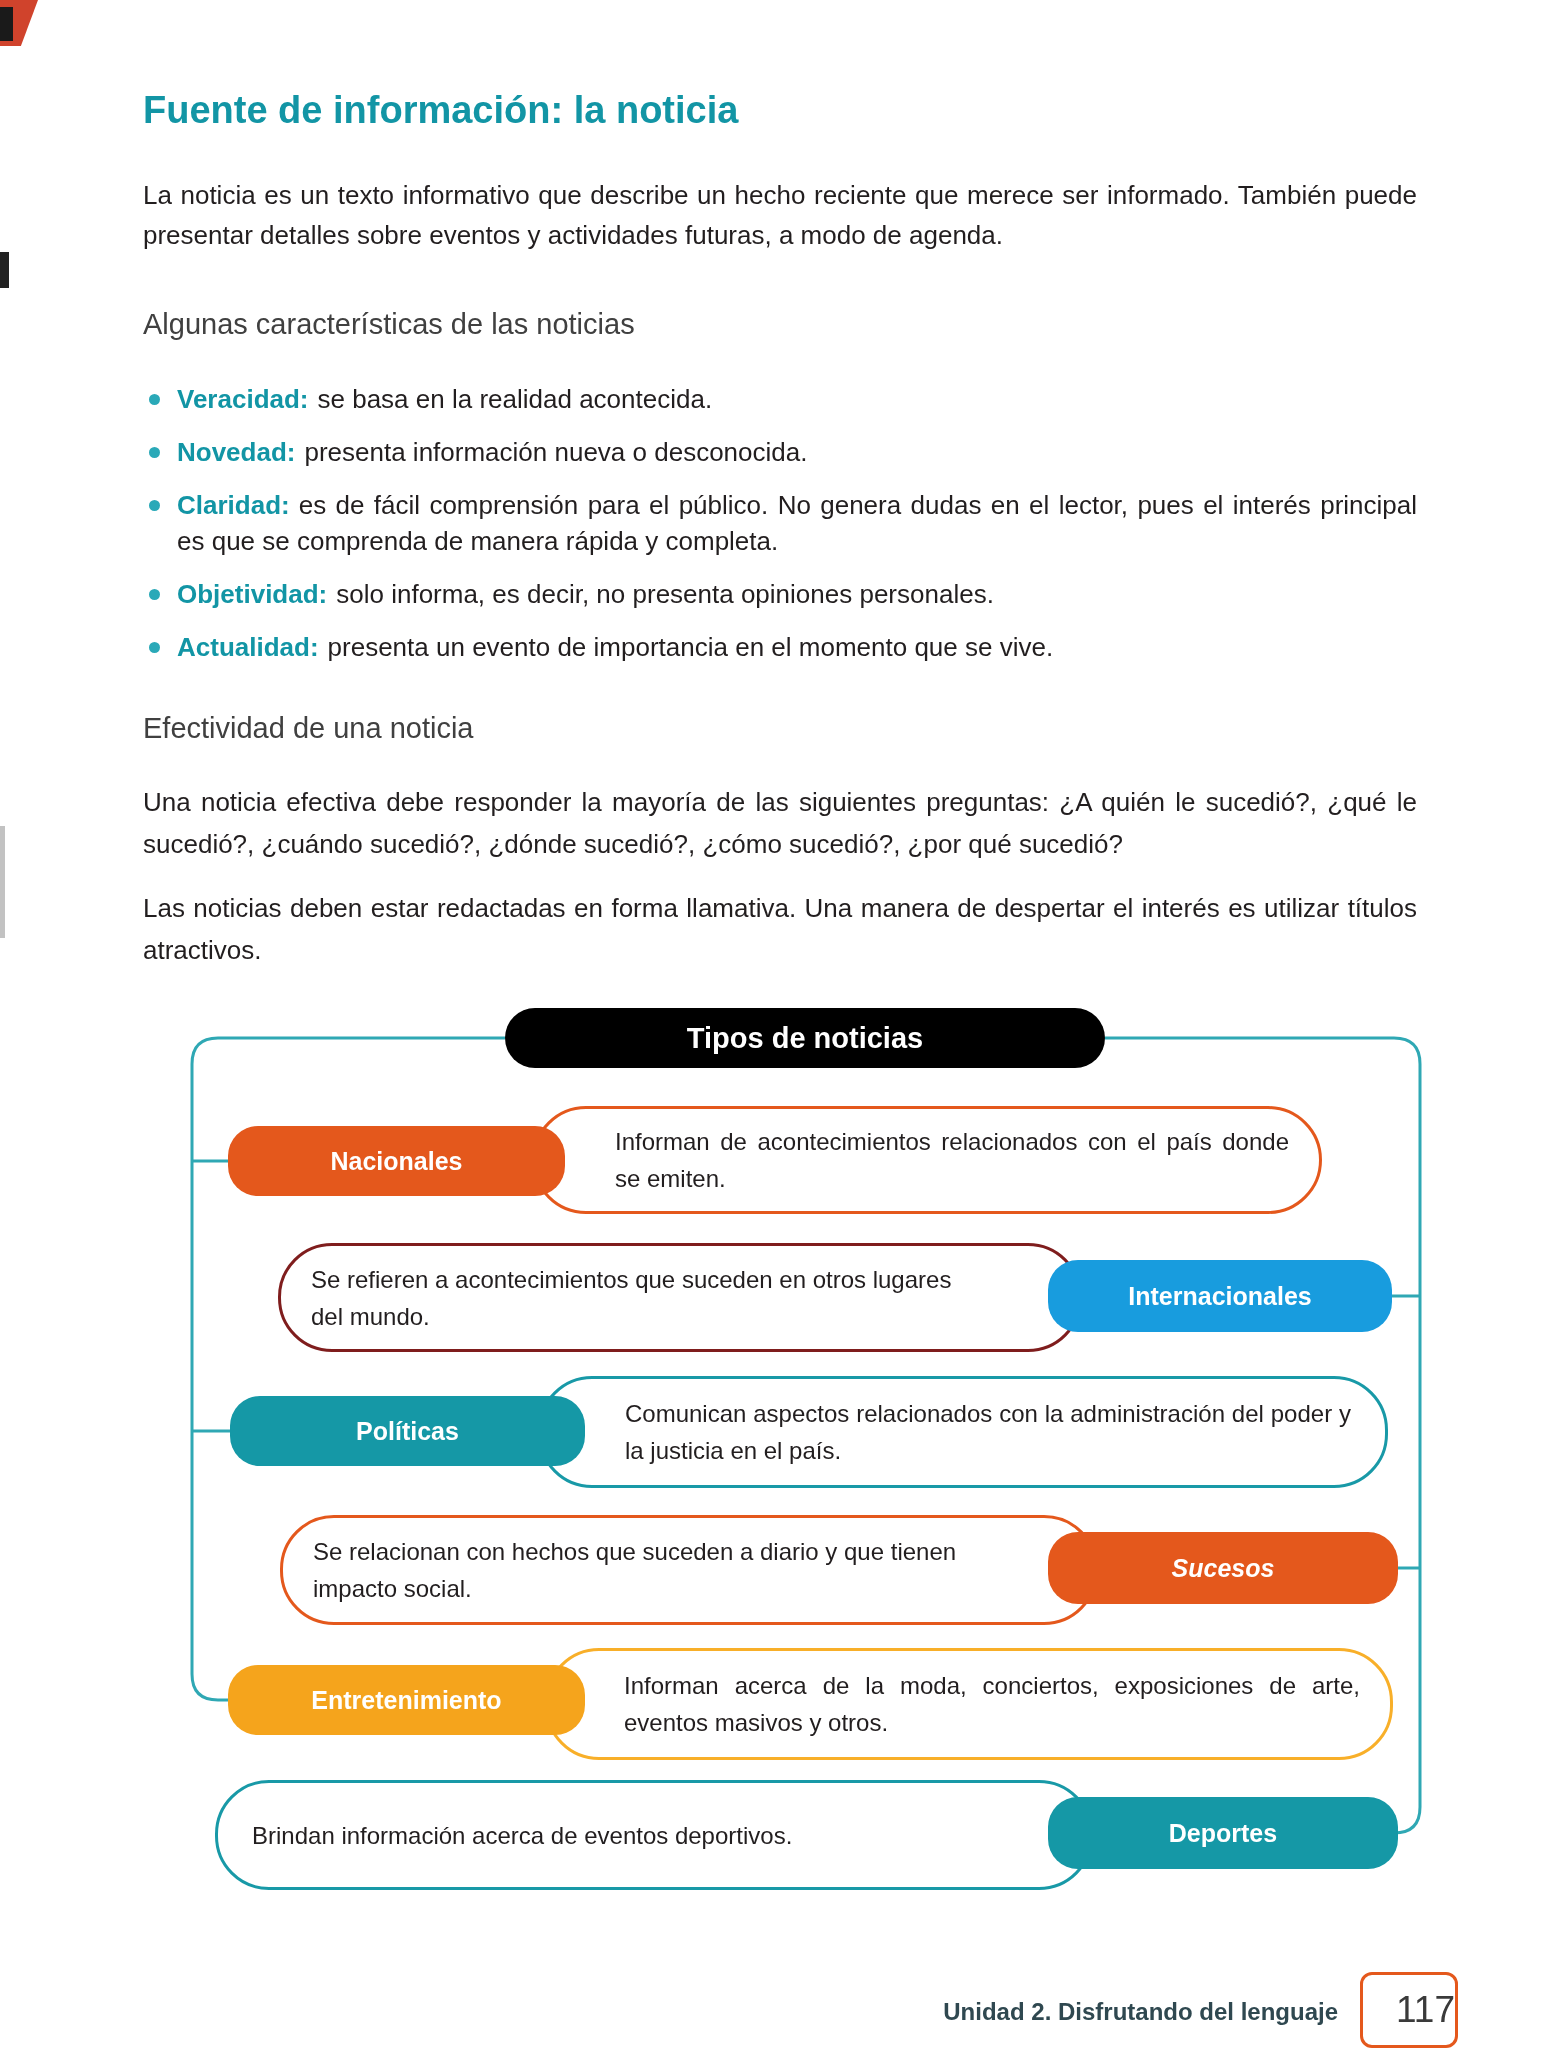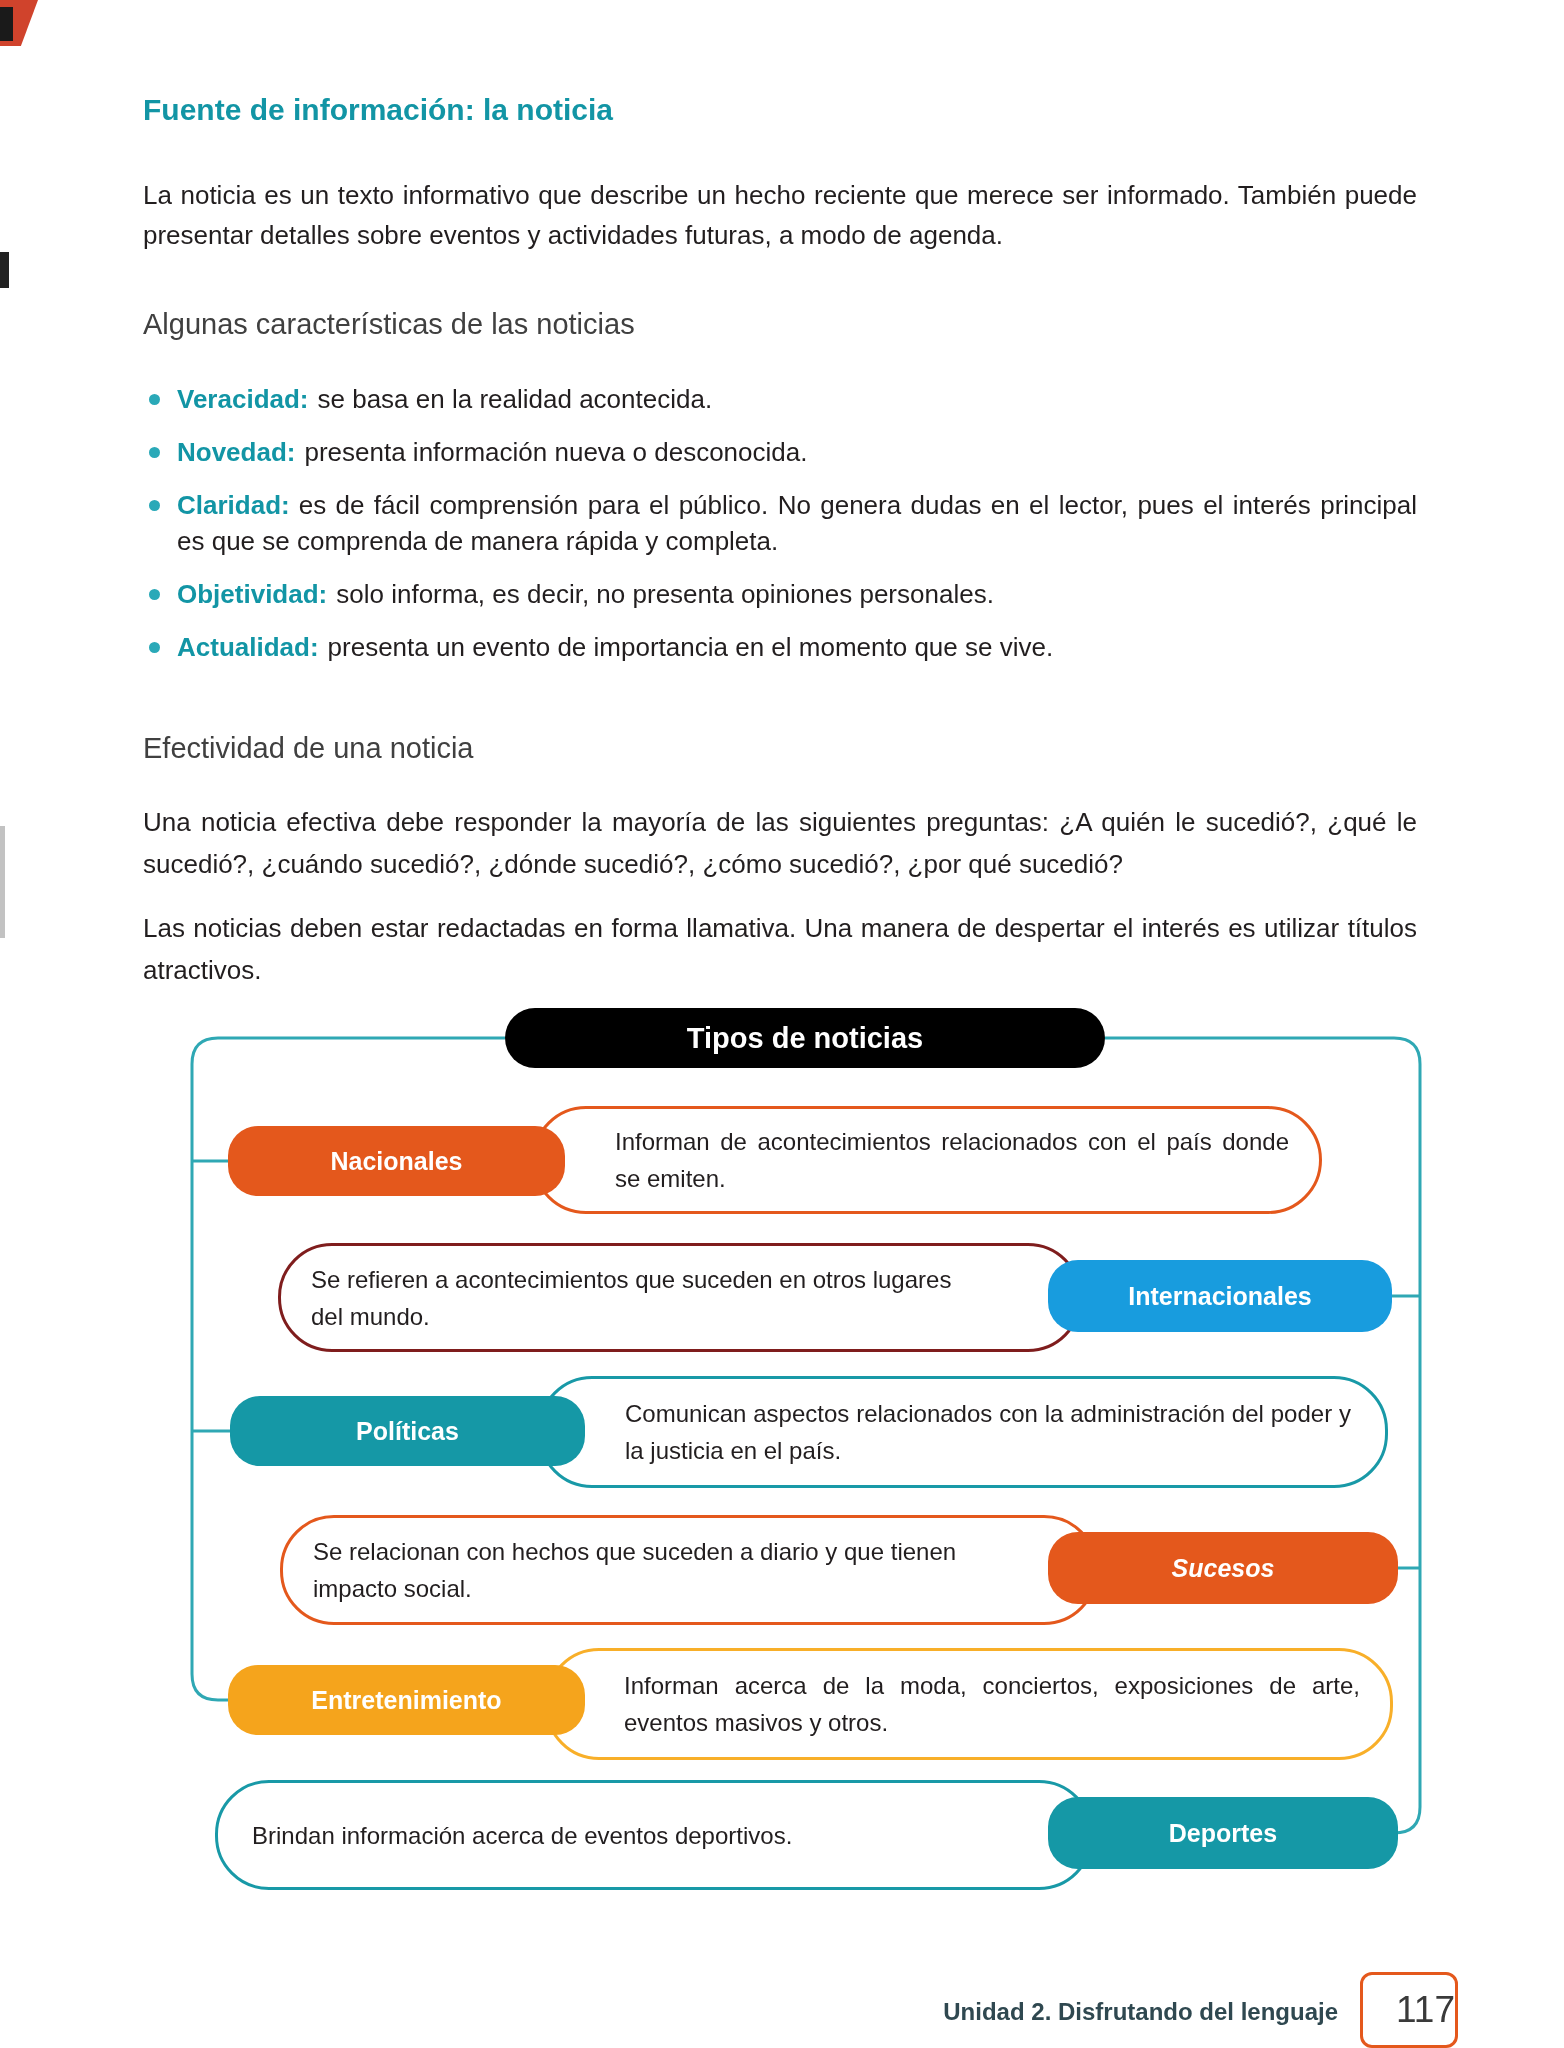--- a/index.html
+++ b/index.html
@@ -10,34 +10,34 @@
     font-family:"Liberation Sans", sans-serif;
     color:#221e1f;
     overflow:hidden;
   }
   
   .content{
     position:absolute;left:143px;top:0;width:1274px;
   }
   .page-title{
     margin:90px 0 0 0;
-    font-size:30px;line-height:40px;font-weight:bold;
+    font-size:38px;line-height:40px;font-weight:bold;
     color:#1295a5;
   }
   .intro{
     margin:45px 0 0 0;
     font-size:26px;line-height:40px;
     text-align:justify;
   }
   .subheading{
     margin:52px 0 0 0;
     font-size:29px;line-height:34px;font-weight:normal;
     color:#404040;
   }
-  .subheading.second{margin-top:66px;}
+  .subheading.second{margin-top:46px;}
   .bullets{
     list-style:none;
     margin:40px 0 0 0;padding:0;
   }
   .bullets li{
     position:relative;
     padding-left:34px;
     margin-bottom:17px;
     font-size:26px;line-height:36px;
     text-align:justify;

